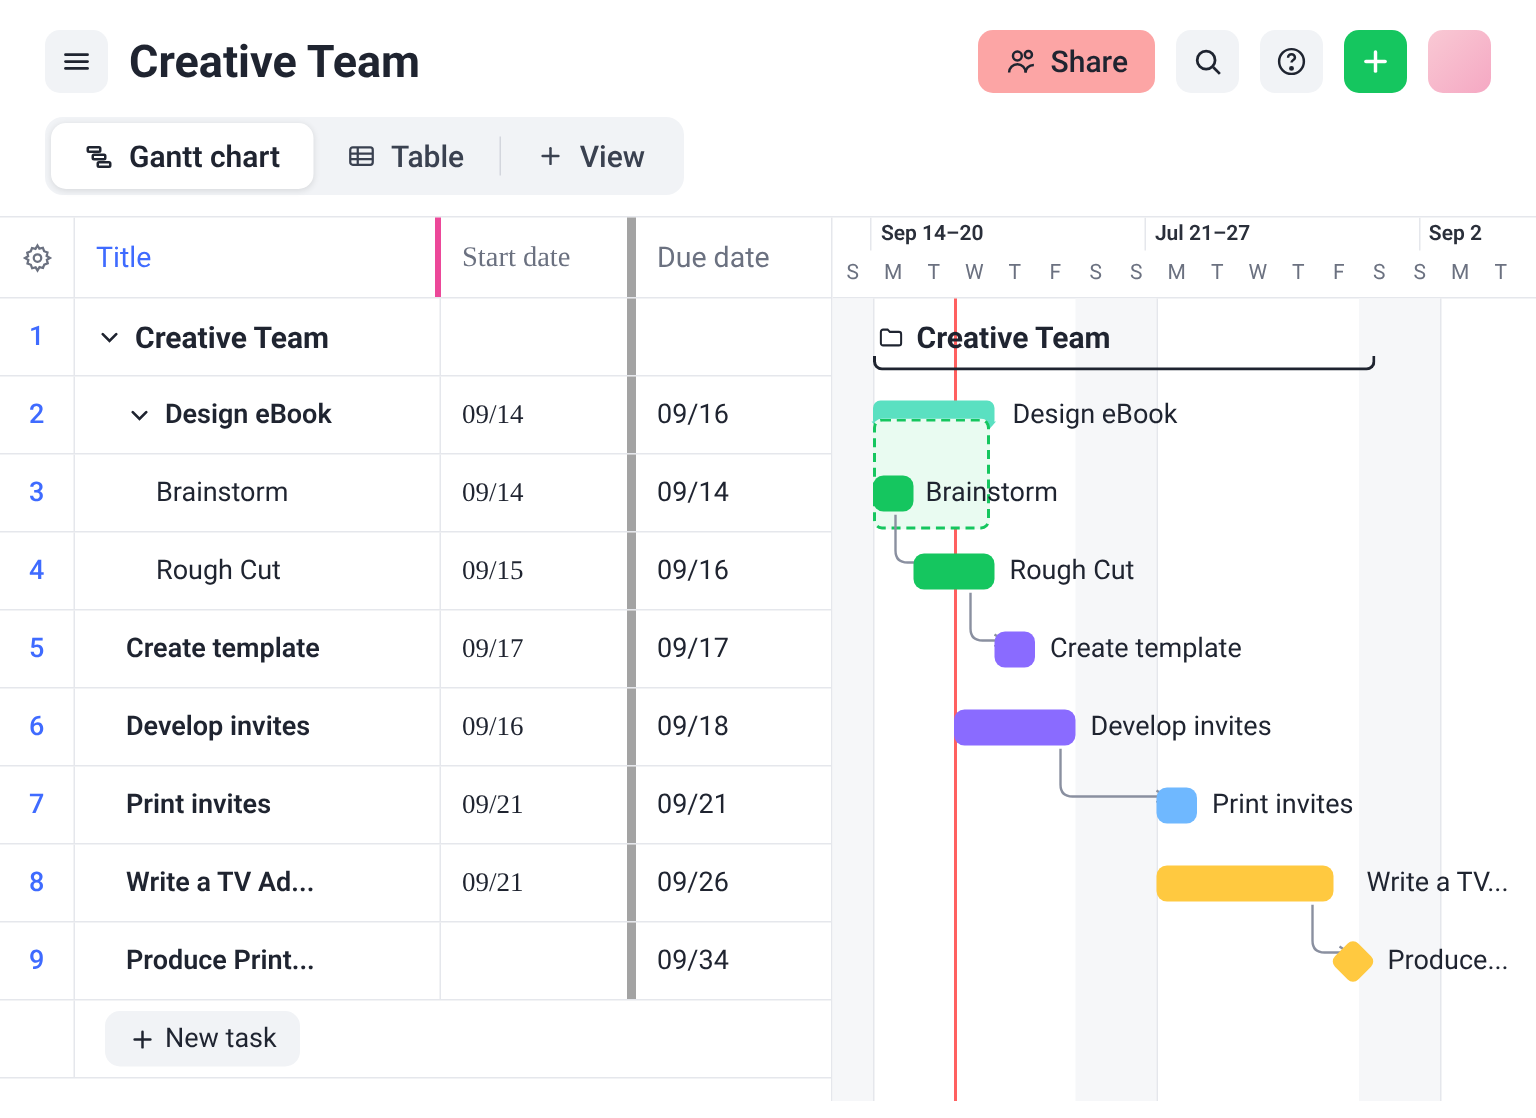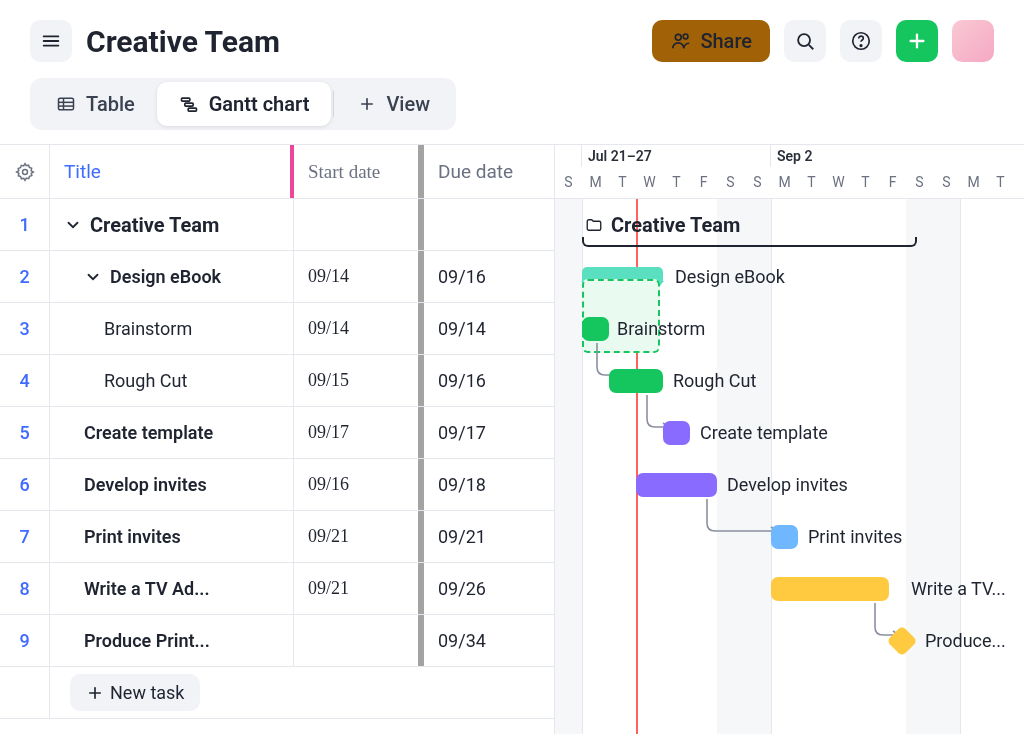--- a/index.html
+++ b/index.html
@@ -27,21 +27,21 @@
     display: flex; align-items: center; justify-content: center;
     cursor: pointer;
   }
   .page-title {
     font-size: 30px;
     font-weight: 700;
     flex: 1;
   }
   .share-btn {
     height: 42px;
-    background: #a16207;
+    background: #fca5a5;
     border-radius: 10px;
     display: flex; align-items: center;
     padding: 0 18px;
     gap: 8px;
     font-size: 20px;
     font-weight: 500;
     cursor: pointer;
   }
   .plus-btn {
     width: 42px; height: 42px;
@@ -288,36 +288,36 @@
     <svg class="ico22" viewBox="0 0 24 24" stroke="#fff" stroke-width="2.5" fill="none" stroke-linecap="round">
         <line x1="12" y1="5" x2="12" y2="19"></line>
         <line x1="5" y1="12" x2="19" y2="12"></line>
       </svg>
   </div>
   <div class="avatar"></div>
 </div>
 
 <div class="tabs-row">
   <div class="tab-group">
+    <div class="tab active">
+      <svg class="ico" viewBox="0 0 24 24" stroke="#1f2430" stroke-width="2" fill="none" stroke-linecap="round">
+          <rect x="3" y="5" width="10" height="3.5" rx="1"></rect>
+          <rect x="7" y="11" width="10" height="3.5" rx="1"></rect>
+          <rect x="11" y="17" width="10" height="3.5" rx="1"></rect>
+        </svg>
+      <span>Gantt chart</span>
+    </div>
     <div class="tab">
       <svg class="ico" viewBox="0 0 24 24" stroke="#3a4150" stroke-width="1.8" fill="none">
           <rect x="3" y="5" width="18" height="14" rx="2"></rect>
           <line x1="3" y1="10" x2="21" y2="10"></line>
           <line x1="3" y1="14.5" x2="21" y2="14.5"></line>
           <line x1="9" y1="5" x2="9" y2="19"></line>
         </svg>
       <span>Table</span>
-    </div>
-    <div class="tab active">
-      <svg class="ico" viewBox="0 0 24 24" stroke="#1f2430" stroke-width="2" fill="none" stroke-linecap="round">
-          <rect x="3" y="5" width="10" height="3.5" rx="1"></rect>
-          <rect x="7" y="11" width="10" height="3.5" rx="1"></rect>
-          <rect x="11" y="17" width="10" height="3.5" rx="1"></rect>
-        </svg>
-      <span>Gantt chart</span>
     </div>
     <div class="tab-divider"></div>
     <div class="tab">
       <svg class="ico18" viewBox="0 0 24 24" stroke="#3a4150" stroke-width="2.2" fill="none" stroke-linecap="round">
           <line x1="12" y1="5" x2="12" y2="19"></line>
           <line x1="5" y1="12" x2="19" y2="12"></line>
         </svg>
       <span>View</span>
     </div>
   </div>
@@ -436,20 +436,21 @@
           <span>New task</span>
         </div>
       </div>
     </div>
   </div>
 
   <div class="right">
     <div class="gantt-header">
       <div class="gantt-weeks">
         <div class="week-cell" style="width:27px;"></div>
+        <div class="week-cell" style="width:189px;">Sep 14–20</div>
         <div class="week-cell" style="width:189px;">Jul 21–27</div>
         <div class="week-cell" style="width:80px; border-right:none;">Sep 2</div>
       </div>
       <div class="gantt-days">
         <div class="day-cell">S</div>
         <div class="day-cell">M</div>
         <div class="day-cell">T</div>
         <div class="day-cell">W</div>
         <div class="day-cell">T</div>
         <div class="day-cell">F</div>

